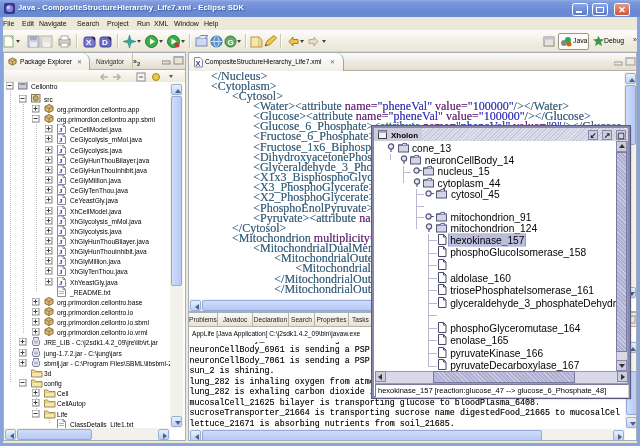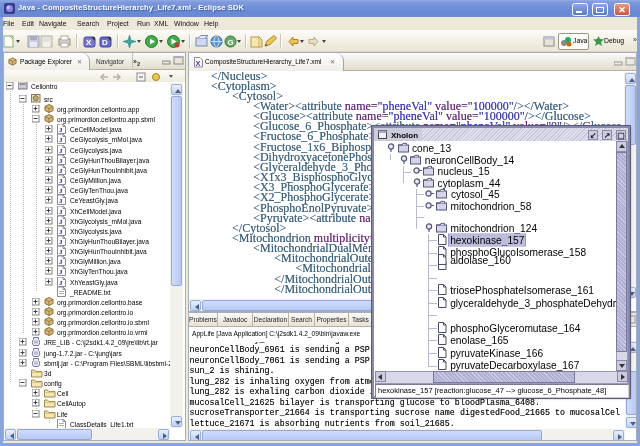--- a/index.html
+++ b/index.html
@@ -769,28 +769,28 @@
       </div>
       <div class="xrow" style="left:0;top:47.5px;width:241px">
         <svg style="left:50.4px" width="10" height="9">
           <use href="#hcol"></use>
         </svg>
         <svg style="left:60.9px" width="12" height="11">
           <use href="#mfold"></use>
         </svg>
         <span style="position:absolute;left:75px;top:50%;transform:translateY(-50%);padding:0 1px">cytosol_45</span>
       </div>
-      <div class="xrow" style="left:0;top:59.0px;width:241px">
+      <div class="xrow" style="left:0;top:70.4px;width:241px">
         <svg style="left:50.4px" width="10" height="9">
           <use href="#hcol"></use>
         </svg>
         <svg style="left:60.9px" width="12" height="11">
           <use href="#mfold"></use>
         </svg>
-        <span style="position:absolute;left:74.4px;top:50%;transform:translateY(-50%);padding:0 1px">mitochondrion_58</span>
+        <span style="position:absolute;left:74.4px;top:50%;transform:translateY(-50%);padding:0 1px">mitochondrion_91</span>
       </div>
       <div class="xrow" style="left:0;top:81.8px;width:241px">
         <svg style="left:50.4px" width="9" height="10">
           <use href="#hexp"></use>
         </svg>
         <svg style="left:60.9px" width="12" height="11">
           <use href="#mfold"></use>
         </svg>
         <span style="position:absolute;left:74.4px;top:50%;transform:translateY(-50%);padding:0 1px">mitochondrion_124</span>
       </div>
@@ -804,21 +804,21 @@
         <svg style="left:63.2px" width="9" height="12">
           <use href="#mleaf"></use>
         </svg>
         <span style="position:absolute;left:74.2px;top:50%;transform:translateY(-50%);padding:0 1px">phosphoGlucoIsomerase_158</span>
       </div>
       <div class="xrow" style="left:0;top:118.4px;width:241px">
         <svg style="left:63.2px" width="9" height="12">
           <use href="#mleaf"></use>
         </svg>
       </div>
-      <div class="xrow" style="left:0;top:113px;width:224px">
+      <div class="xrow" style="left:0;top:131.0px;width:224px">
         <svg style="left:63.2px" width="9" height="12">
           <use href="#mleaf"></use>
         </svg>
         <span style="position:absolute;left:74.2px;top:50%;transform:translateY(-50%);padding:0 1px">aldolase_160</span>
       </div>
       <div class="xrow" style="left:0;top:143.5px;width:273px">
         <svg style="left:63.2px" width="9" height="12">
           <use href="#mleaf"></use>
         </svg>
         <span style="position:absolute;left:74.2px;top:50%;transform:translateY(-50%);padding:0 1px">triosePhosphateIsomerase_161</span>

